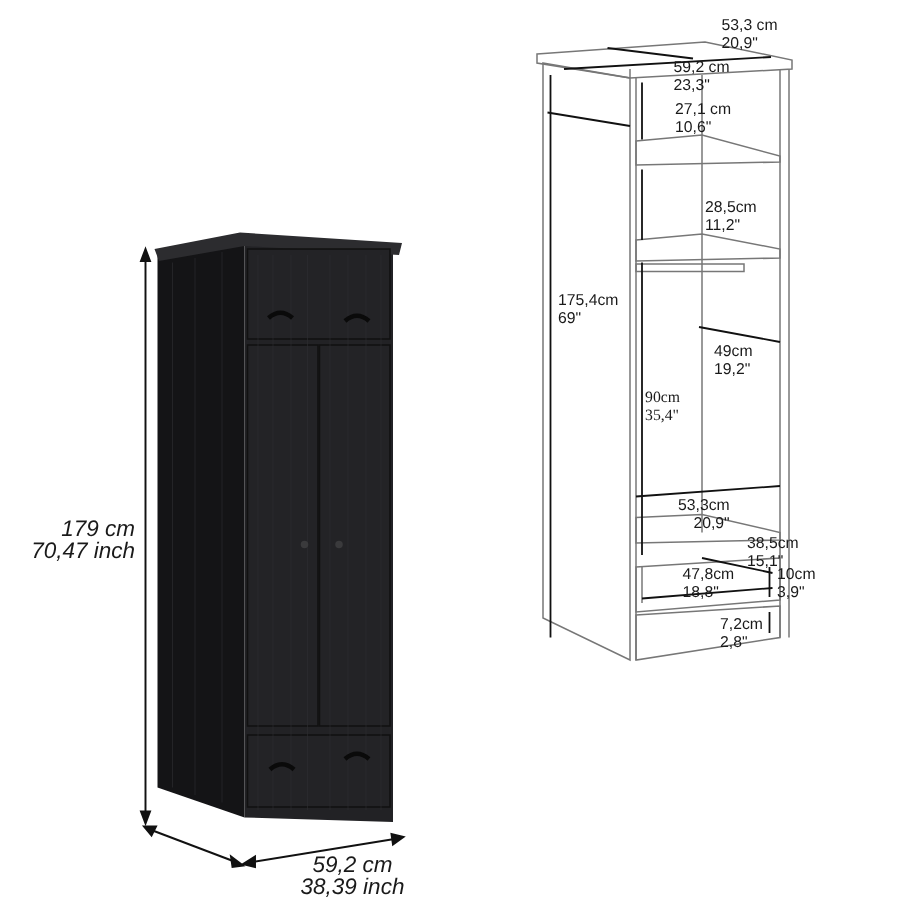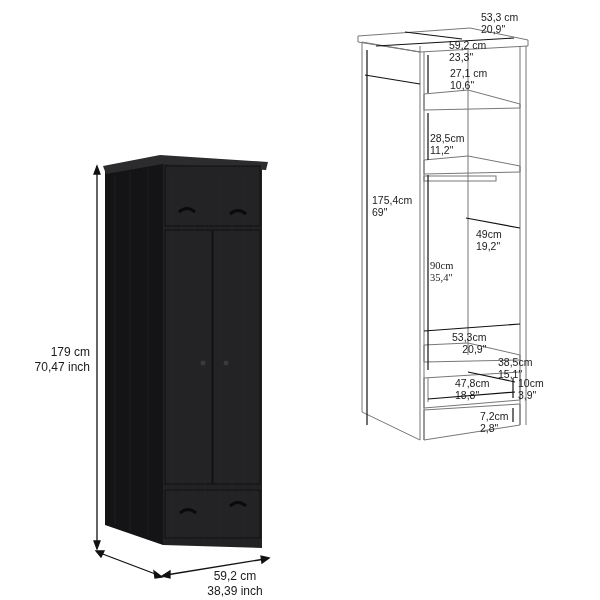--- a/index.html
+++ b/index.html
@@ -1,18 +1,18 @@
 <!DOCTYPE html>
 <html><head>
 <meta charset="utf-8">
 <style>
   html,body{margin:0;padding:0;background:#ffffff;}
   body{width:600px;height:600px;position:relative;overflow:hidden;font-family:"Liberation Sans",sans-serif;color:#1a1a1a;}
   .lbl{position:absolute;font-size:10.5px;line-height:12px;white-space:nowrap;}
-  .lbl-big{position:absolute;font-size:12px;line-height:15px;white-space:nowrap;text-align:right;}
+  .lbl-big{position:absolute;font-size:15px;line-height:15px;white-space:nowrap;text-align:right;font-style:italic;}
   .lbl-big.center{text-align:center;}
   svg{position:absolute;left:0;top:0;}
 </style>
 </head>
 <body>
 
 <svg width="600" height="600">
 
   <polygon points="105,170 163,160 163,545 105,525" fill="#141416"></polygon>
 
@@ -121,21 +121,21 @@
   <div>20,9"</div>
 </div>
 <div class="lbl" style="left:449px;top:39px;">
   <div>59,2 cm</div>
   <div>23,3"</div>
 </div>
 <div class="lbl" style="left:430px;top:67px;margin-left:20px;">
   <div>27,1 cm</div>
   <div>10,6"</div>
 </div>
-<div class="lbl" style="left:430px;top:132px;">
+<div class="lbl" style="left:430px;top:132px;padding-left:40px;">
   <div>28,5cm</div>
   <div>11,2"</div>
 </div>
 <div class="lbl" style="left:372px;top:194px;">
   <div>175,4cm</div>
   <div>69"</div>
 </div>
 <div class="lbl" style="left:476px;top:228px;">
   <div>49cm</div>
   <div>19,2"</div>

